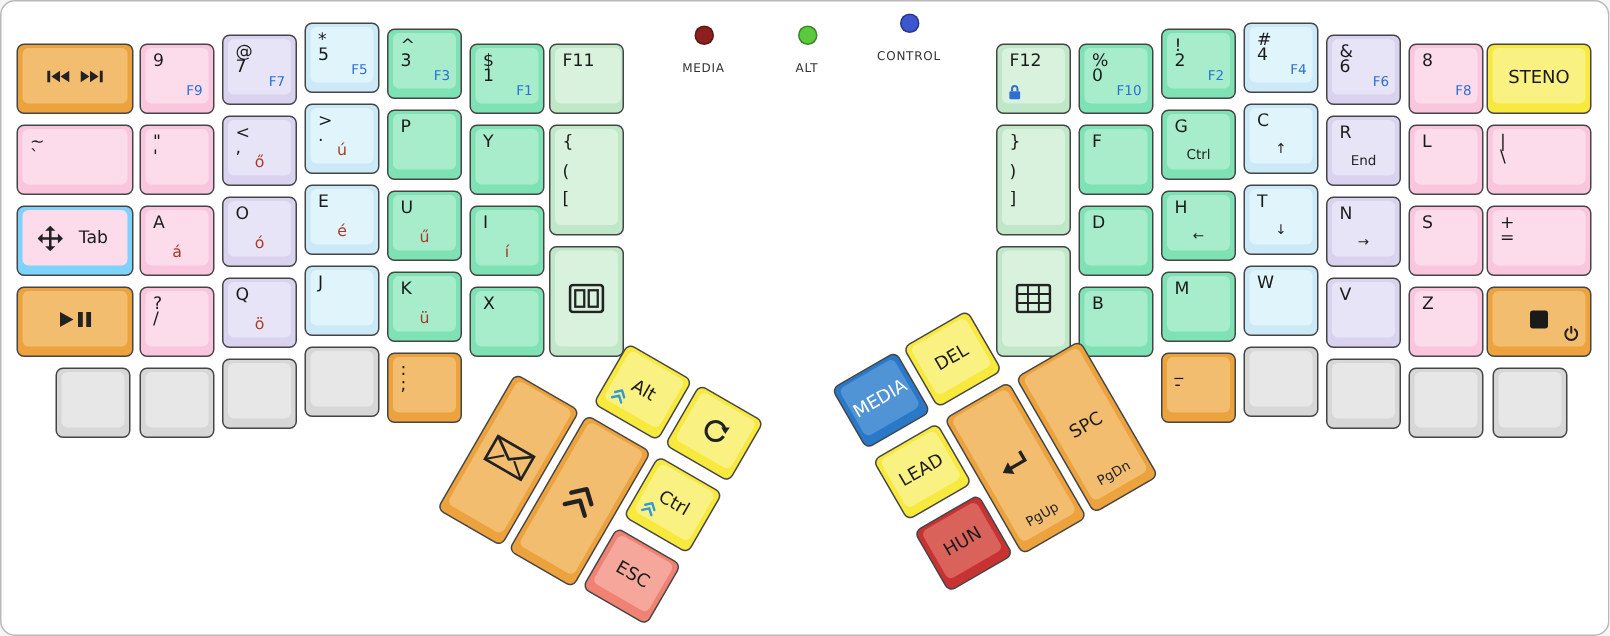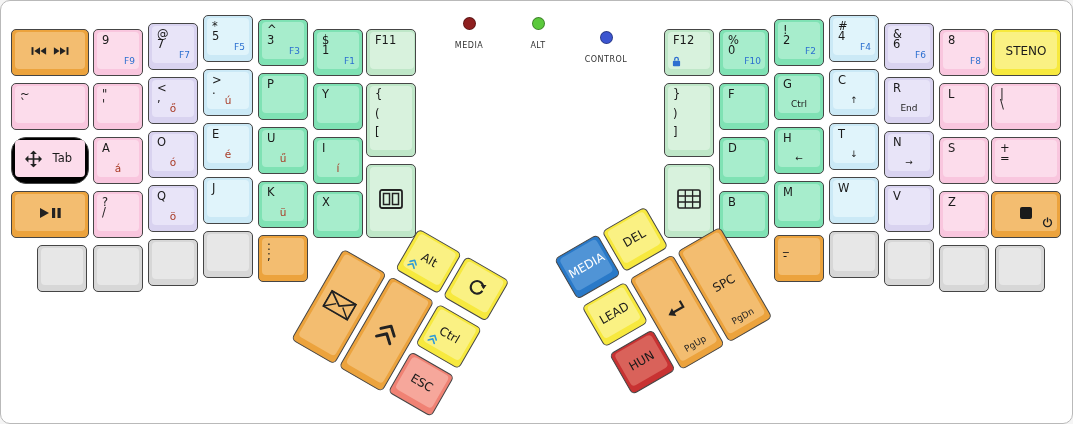--- a/index.html
+++ b/index.html
@@ -29,21 +29,21 @@
   .indicator .dot{display:inline-block;width:11px;height:11px;border-radius:50%;border:1px solid rgba(0,0,0,.35);}
   .indicator .ind-label{display:block;font-size:8px;color:#333;margin-top:7px;letter-spacing:.5px;}
 </style>
 </head>
 <body>
 
 <div id="board">
   <div id="indicators">
       <div class="indicator" style="left: 436px; top: 14px;"><span class="dot" style="background: rgb(142, 31, 31);"></span><span class="ind-label">MEDIA</span></div>
       <div class="indicator" style="left: 505px; top: 14px;"><span class="dot" style="background: rgb(91, 201, 60);"></span><span class="ind-label">ALT</span></div>
-      <div class="indicator" style="left: 573px; top: 28px;"><span class="dot" style="background: rgb(60, 85, 208);"></span><span class="ind-label">CONTROL</span></div>
+      <div class="indicator" style="left: 573px; top: 6px;"><span class="dot" style="background: rgb(60, 85, 208);"></span><span class="ind-label">CONTROL</span></div>
     </div>
   <div id="keys">
       <div class="key" style="left: 10px; top: 28px; width: 78px; height: 47px; background: rgb(236, 163, 61);">
         <div class="cap" style="background: rgb(243, 189, 112);">
           <span class="ico p-c">
             <svg width="40" height="13" viewBox="0 0 52 14">
               <g fill="#222">
                 <rect x="2" y="2" width="2.5" height="10"></rect>
                 <path d="M13 2L5.5 7 13 12z"></path>
                 <path d="M21 2l-7.5 5L21 12z"></path>
@@ -54,21 +54,21 @@
             </svg>
           </span>
         </div>
       </div>
       <div class="key" style="left: 10px; top: 82px; width: 78px; height: 47px; background: rgb(249, 198, 222);">
         <div class="cap" style="background: rgb(252, 220, 235);">
           <span class="lbl p-tl">~</span>
           <span class="lbl p-ml">`</span>
         </div>
       </div>
-      <div class="key" style="left: 10px; top: 136px; width: 78px; height: 47px; background: #000000; border-radius: 15px;">
+      <div class="key" style="left: 10px; top: 136px; width: 78px; height: 47px; background: #7dd3fc;">
         <div class="cap" style="background: rgb(252, 220, 235);">
           <span class="lbl p-cr">Tab</span>
           <span class="ico p-cl">
             <svg width="17" height="17" viewBox="0 0 20 20">
               <path fill="#222" d="M10 0l4 4h-3v5h5V6l4 4-4 4v-3h-5v5h3l-4 4-4-4h3v-5H4v3l-4-4 4-4v3h5V4H6z"></path>
             </svg>
           </span>
         </div>
       </div>
       <div class="key" style="left: 10px; top: 190px; width: 78px; height: 47px; background: rgb(236, 163, 61);">

